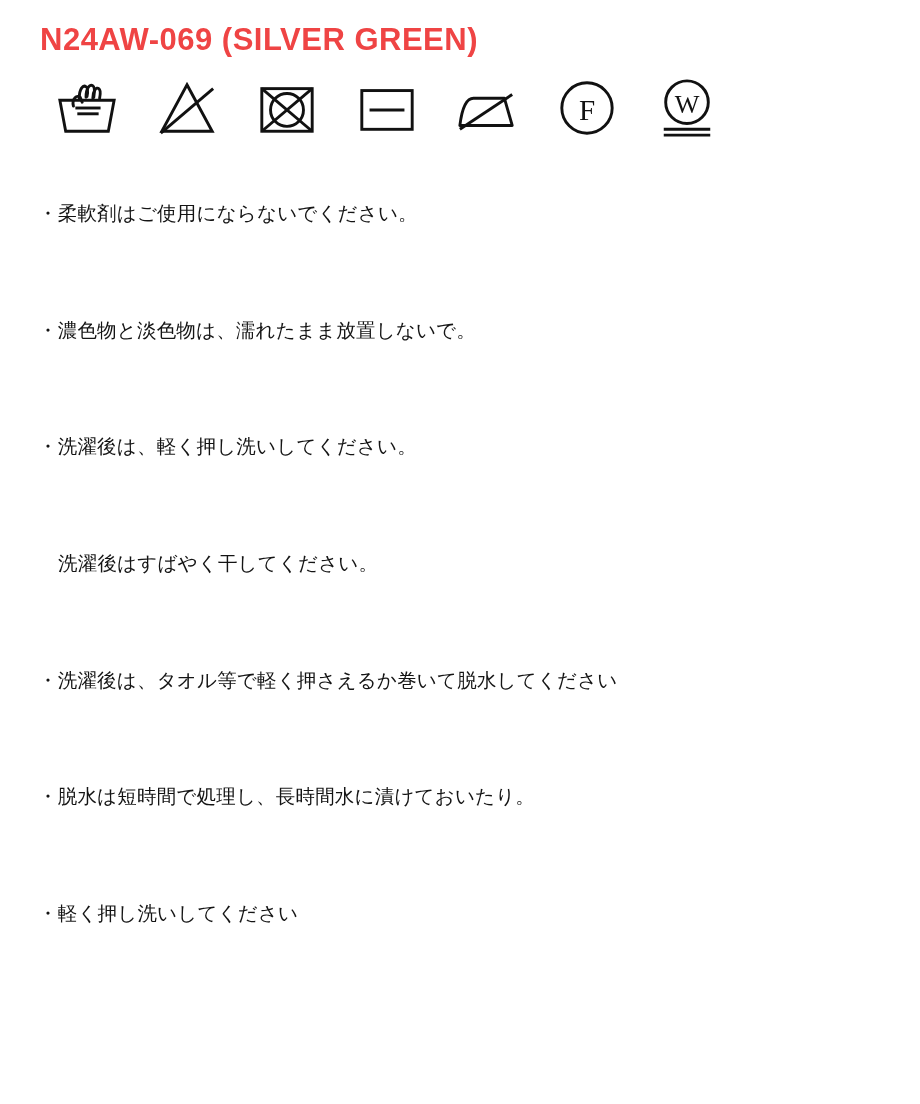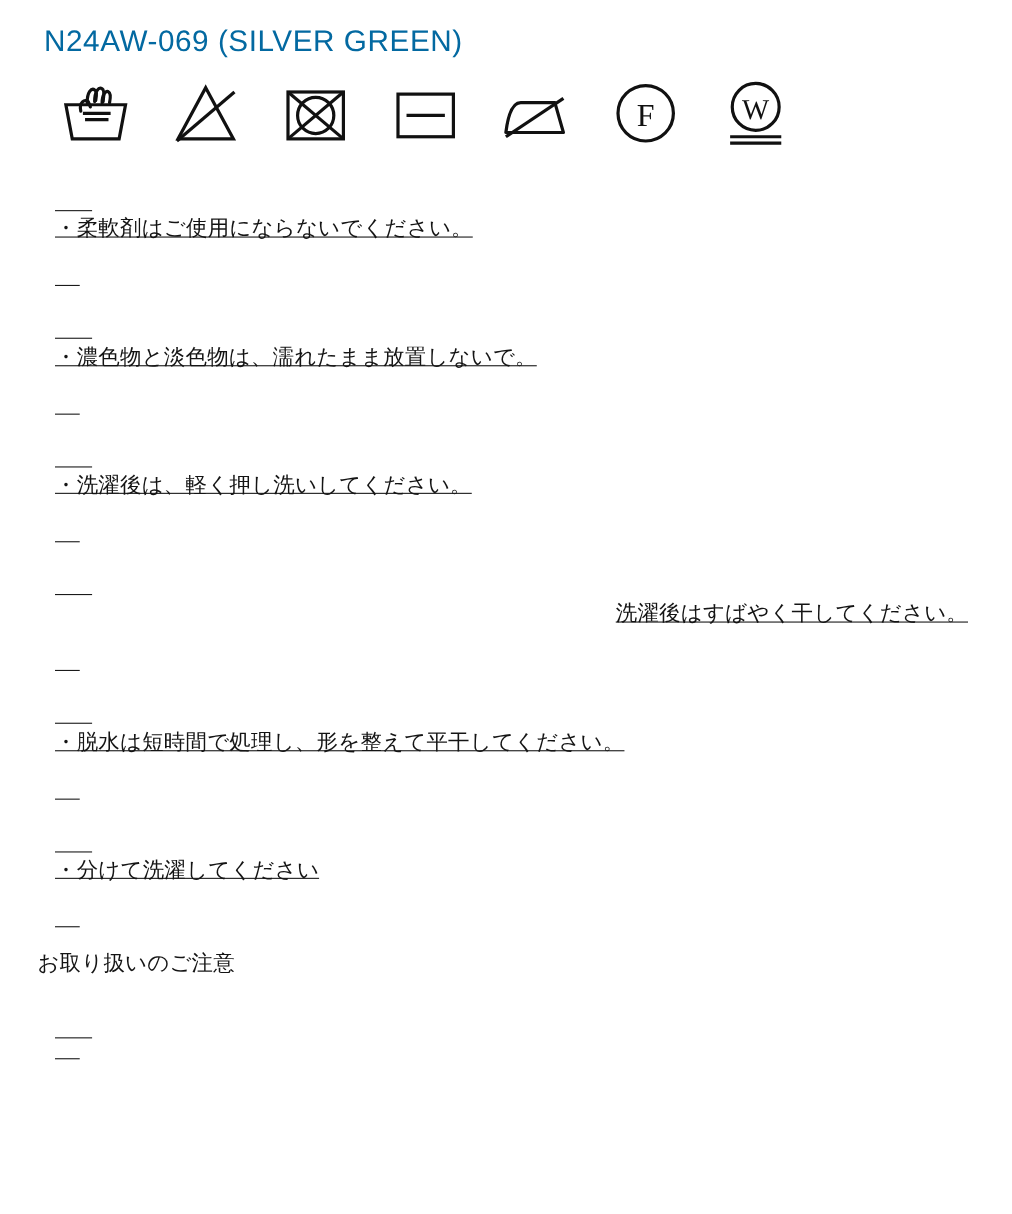--- a/index.html
+++ b/index.html
@@ -14,61 +14,59 @@
     color: #1a1a1a;
     position: relative;
     overflow: hidden;
   }
   .page {
     padding: 22px 24px 0 34px;
     box-sizing: border-box;
     width: 920px;
   }
   .doc-title {
-    font-size: 27px;
+    font-size: 31px;
     letter-spacing: 0.5px;
-    font-weight: 400;
+    font-weight: 700;
     margin: 0 0 6px 6px;
-    color: #0369a1;
+    color: #ef4444;
     white-space: pre;
   }
   .symbol-row {
     display: flex;
     align-items: center;
     gap: 38px;
     margin: 14px 0 16px 22px;
     height: 72px;
   }
   .symbol {
     width: 62px;
     height: 62px;
     flex: 0 0 auto;
     display: block;
   }
   .care-list {
-    margin: 16px;
+    margin: 4px;
     padding: 0;
     list-style: none;
-    text-decoration: underline;
   }
   .care-item {
     font-size: 19.5px;
     line-height: 1.0;
     margin: 0 0 9px 0;
     white-space: pre-wrap;
     color: #141414;
     letter-spacing: 0.2px;
   }
   .care-item .ln {
     display: block;
     line-height: 1.52;
   }
   .care-item .ln.cont {
     padding-left: 20px;
-    text-align: right;
   }
   .section-heading {
     font-size: 19.5px;
     line-height: 1.52;
     margin: 2px 0 7px 0;
     letter-spacing: 0.2px;
     color: #141414;
   }
 </style>
 </head>
@@ -133,28 +131,30 @@
     <li class="care-item">
       <span class="ln">・濃色物と淡色物は、濡れたまま放置しないで。</span>
     </li>
     <li class="care-item">
       <span class="ln">・洗濯後は、軽く押し洗いしてください。</span>
     </li>
     <li class="care-item">
       <span class="ln cont">洗濯後はすばやく干してください。</span>
     </li>
     <li class="care-item">
-      <span class="ln">・脱水は短時間で処理し、形を整えて平干してください。</span>
+      <span class="ln">・洗濯後は、タオル等で軽く押さえるか巻いて脱水してください</span>
     </li>
     <li class="care-item">
-      <span class="ln">・分けて洗濯してください</span>
+      <span class="ln">・脱水は短時間で処理し、長時間水に漬けておいたり。</span>
+    </li>
+    <li class="care-item">
+      <span class="ln">・軽く押し洗いしてください</span>
     </li>
   </ul>
 
-  <div class="section-heading">お取り扱いのご注意</div>
 
   <ul class="care-list">
     <li class="care-item">
       
     </li>
 
   </ul>
 
 </div>
 

